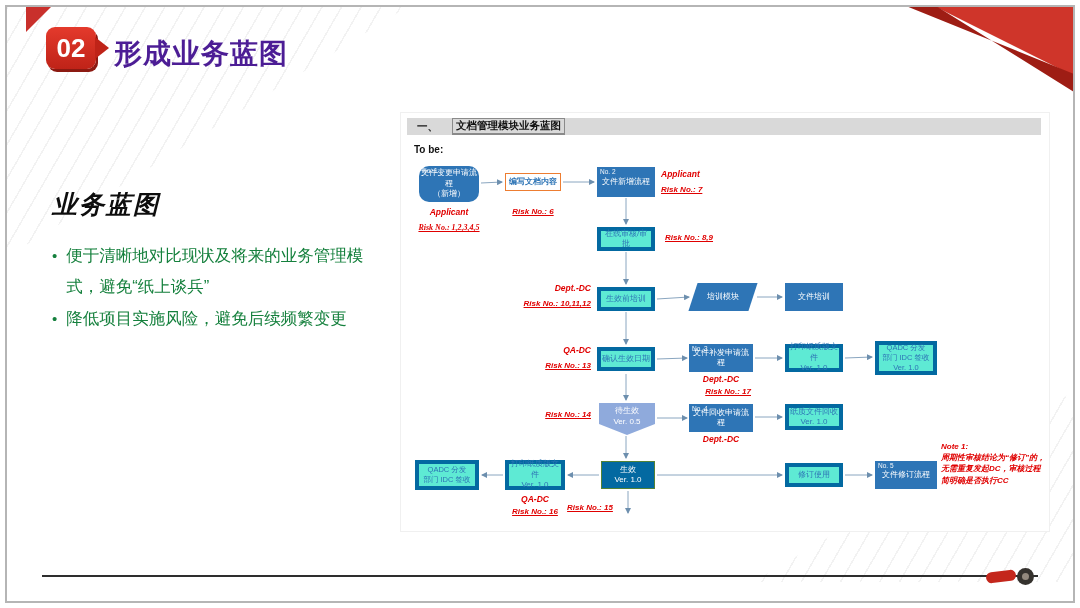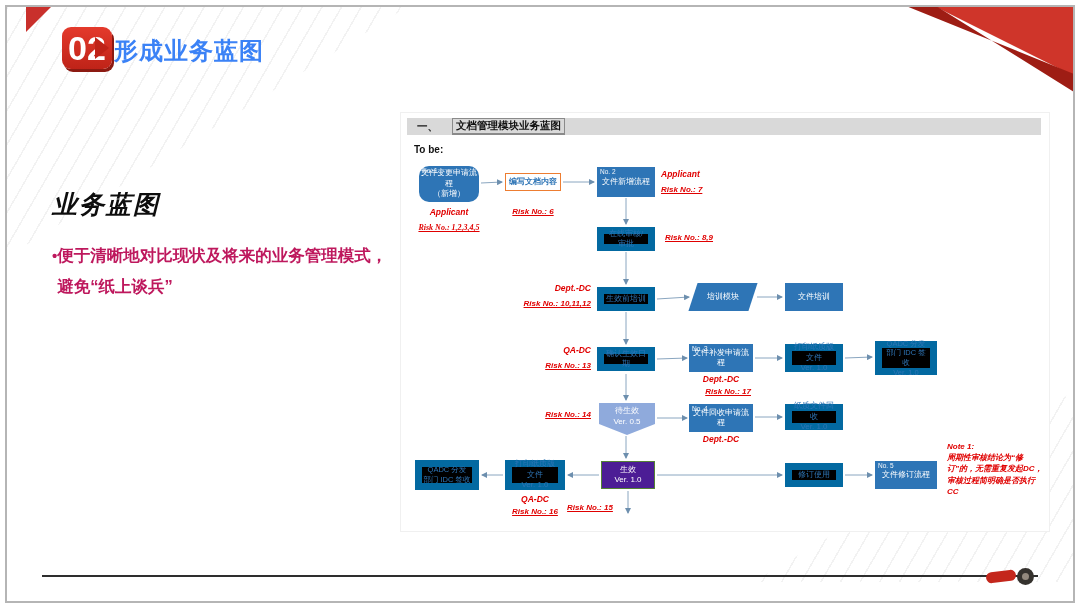--- a/index.html
+++ b/index.html
@@ -12,60 +12,60 @@
   .stripes-tl{position:absolute;left:7px;top:7px;width:400px;height:250px;
     background:repeating-linear-gradient(120deg,rgba(0,0,0,0.05) 0 1.5px,transparent 1.5px 17px);
     clip-path:polygon(0 0,100% 0,0 100%);}
   .stripes-br{position:absolute;right:7px;bottom:26px;width:320px;height:190px;
     background:repeating-linear-gradient(120deg,rgba(0,0,0,0.05) 0 1.5px,transparent 1.5px 17px);
     clip-path:polygon(100% 0,100% 100%,0 100%);}
   
   .ribbon-tr{position:absolute;right:6px;top:6px;}
   .corner-tl{position:absolute;left:26px;top:6px;}
   
-  .badge{position:absolute;left:62px;top:27px;width:50px;height:42px;border-radius:9px;
-    background:linear-gradient(180deg,#e43a2c,#bf2318);color:#fff;font-size:34px;font-weight:bold;
+  .badge{position:absolute;left:46px;top:27px;width:50px;height:42px;border-radius:9px;
+    background:linear-gradient(180deg,#e43a2c,#bf2318);color:#fff;font-size:26px;font-weight:bold;
     display:flex;align-items:center;justify-content:center;box-shadow:2px 3px 0 #8c1a12;}
   .badge-arrow{position:absolute;left:95px;top:37px;width:0;height:0;
     border-top:11px solid transparent;border-bottom:11px solid transparent;border-left:14px solid #bf2318;}
-  .slide-title{position:absolute;left:114px;top:35px;font-size:24px;font-weight:600;color:#3b82f6;letter-spacing:1px;}
+  .slide-title{position:absolute;left:114px;top:35px;font-size:28px;font-weight:600;color:#4c1d95;letter-spacing:1px;}
   
   .left-heading{position:absolute;left:52px;top:188px;font-size:25px;font-weight:bold;font-style:italic;color:#0d0d0d;letter-spacing:2px;}
   .bullets{position:absolute;left:52px;top:240px;width:342px;}
-  .bullet{display:flex;font-size:16.5px;line-height:1.9;color:#be185d;font-weight:bold;}
+  .bullet{display:flex;gap:9px;font-size:16.5px;line-height:1.9;color:#15803d;}
   .bullet .dot::before{content:"•";font-size:15px;}
   
   .footer-line{position:absolute;left:42px;top:575px;width:996px;height:2px;background:#2e2e2e;}
   .marker{position:absolute;left:986px;top:567px;width:48px;height:20px;}
   .marker .pen{position:absolute;left:0;top:4px;width:30px;height:11px;background:#c4271c;border-radius:6px;transform:rotate(-7deg);}
   .marker .cap{position:absolute;right:0;top:1px;width:17px;height:17px;border-radius:50%;background:#35322e;}
   .marker .cap-dot{position:absolute;left:5px;top:5px;width:7px;height:7px;border-radius:50%;background:#93897e;}
   
   .flow-panel{position:absolute;left:400px;top:112px;width:648px;height:418px;background:#fff;border:1px solid #f0f0f0;}
   .fc-header{position:absolute;left:6px;top:5px;width:634px;height:17px;background:#d9d9d9;
     display:flex;align-items:center;font-size:10.5px;font-weight:bold;color:#111;padding-left:10px;box-sizing:border-box;}
   .fc-header-title{margin-left:14px;border:1px solid #8a8a8a;padding:0 3px;border-bottom-width:2px;}
   .fc-tobe{position:absolute;left:13px;top:31px;font-size:10px;font-weight:bold;color:#111;}
   .fc-arrows{position:absolute;left:0;top:0;}
   .fc-node{position:absolute;display:flex;flex-direction:column;align-items:center;justify-content:center;
     text-align:center;font-size:8px;line-height:1.3;box-sizing:border-box;padding:1px;}
   .fc-node span{display:block;}
   .fc-blue{background:#2E75B6;color:#fff;}
-  .fc-outline{background:#000000;border:7px solid #0369a1;color:#2E75B6;}
+  .fc-outline{background:#5eead4;border:4px solid #0369a1;color:#2E75B6;}
   .fc-orange{background:#fff;border:1px solid #ED7D31;color:#2E75B6;font-weight:bold;}
-  .fc-green{background:#4c1d95;border:1px solid #548235;color:#fff;}
+  .fc-green{background:#0369a1;border:1px solid #548235;color:#fff;}
   .fc-pent{background:#8FAADC;color:#fff;clip-path:polygon(0 0,100% 0,100% 66%,50% 100%,0 66%);}
   .fc-para{background:#2E75B6;color:#fff;transform:skewX(-18deg);}
   .fc-para .unskew{transform:skewX(18deg);}
   .fc-no{position:absolute;left:3px;top:1px;font-size:6.5px;opacity:.95;}
   .fc-red{position:absolute;color:#e00000;font-size:8.5px;font-weight:bold;font-style:italic;text-align:center;}
   .fc-risk{text-decoration:underline;font-size:8px;}
   .ta-l{text-align:left;} .ta-r{text-align:right;}
   .fc-note{position:absolute;left:540px;top:328px;width:104px;color:#e00000;font-size:8px;font-weight:bold;font-style:italic;line-height:1.4;}
-  .fc-note span{display:block;margin-left:6px;}
+  .fc-note span{display:block;}
 </style>
 </head>
 <body>
 
 <div class="stripes-tl"></div>
 <div class="stripes-br"></div>
 <svg class="ribbon-tr" width="220" height="90">
   <polygon points="80,0 220,0 220,70" fill="#cf352a"></polygon>
   <polygon points="52,0 82,0 220,86 220,68" fill="#9e1d14"></polygon>
 </svg>
@@ -75,20 +75,24 @@
 
 <div class="badge">02</div>
 <div class="badge-arrow"></div>
 <div class="slide-title">形成业务蓝图</div>
 
 <div class="left-heading">业务蓝图</div>
 <div class="bullets">
   <div class="bullet">
     <span class="dot"></span>
     <span>便于清晰地对比现状及将来的业务管理模式，避免“纸上谈兵”</span>
+  </div>
+  <div class="bullet">
+    <span class="dot"></span>
+    <span>降低项目实施风险，避免后续频繁变更</span>
   </div>
 </div>
 
 <div class="flow-panel">
   <div class="fc-header">
     <span>一、</span>
     <span class="fc-header-title">文档管理模块业务蓝图</span>
   </div>
   <div class="fc-tobe">To be:</div>
 

